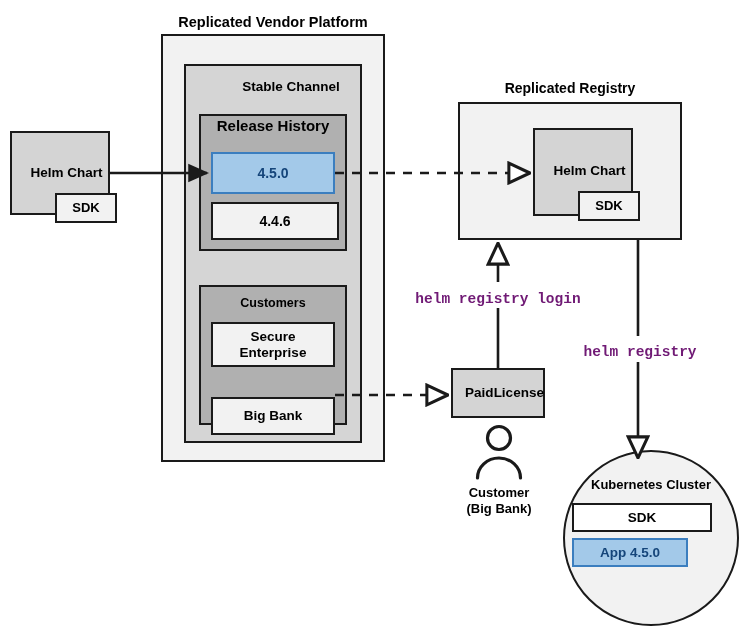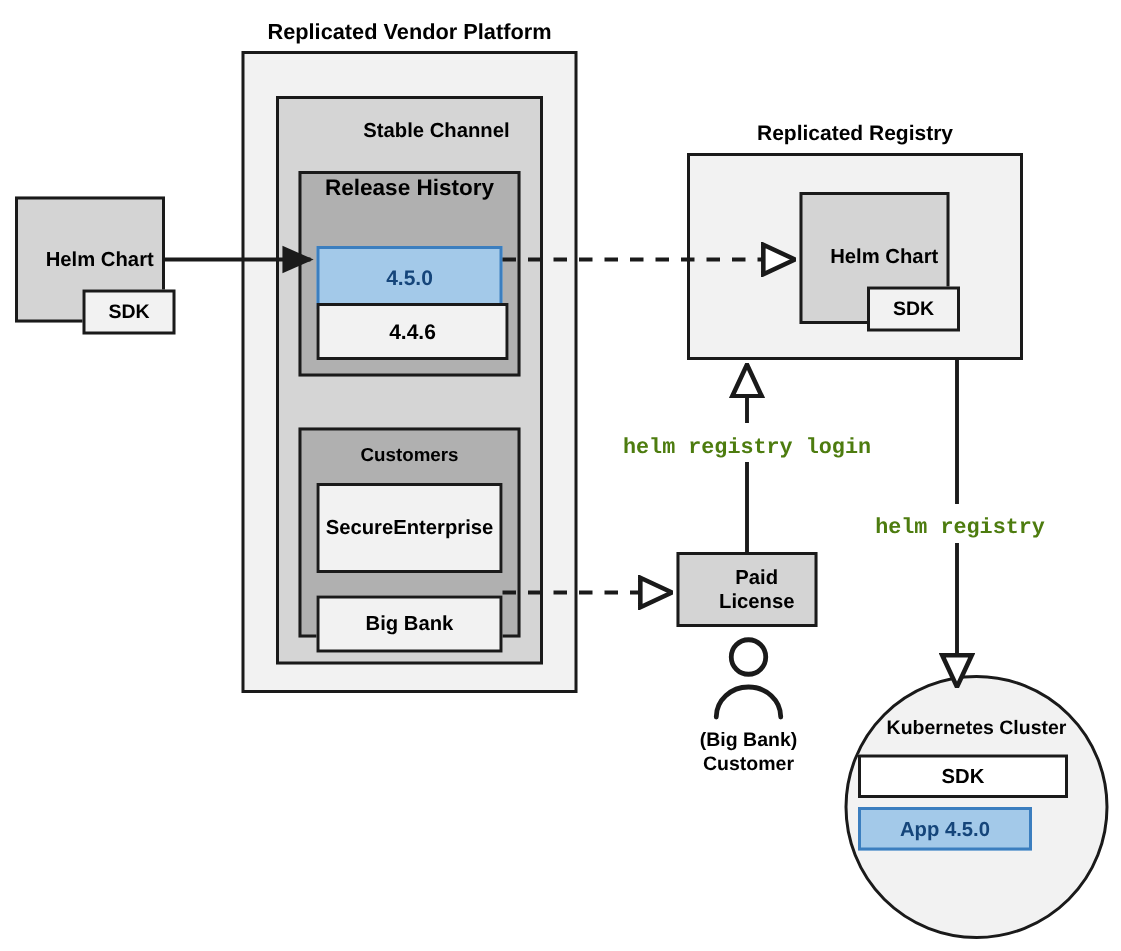--- a/index.html
+++ b/index.html
@@ -44,21 +44,21 @@
     position: absolute;
     font-weight: bold;
     color: #000000;
     text-align: center;
     white-space: nowrap;
   }
   .cmd {
     position: absolute;
     font-family: "Liberation Mono", "DejaVu Sans Mono", monospace;
     font-weight: bold;
-    color: #4d7c0f;
+    color: #701a75;
     white-space: nowrap;
     text-align: center;
   }
   
   .fill-white   { background: #ffffff; }
   .fill-offw    { background: #f2f2f2; }
   .fill-light   { background: #d5d5d5; }
   .fill-mid     { background: #b0b0b0; }
   .fill-chart   { background: #d4d4d4; padding-left: 13px; }
   .fill-blue    { background: #a3c9e9; border-color: #3b7ebf; color: #15457a; }
@@ -100,56 +100,56 @@
   <div class="grp brd fill-offw" style="left:161px; top:34px; width:224px; height:428px;"></div>
 
   <div class="grp brd fill-light" style="left:184px; top:64px; width:178px; height:379px;">
     <div class="grp-label" style="top:13px; font-size:13.5px;padding-left:36px;">Stable Channel</div>
   </div>
 
   <div class="grp brd fill-mid" style="left:199px; top:114px; width:148px; height:137px;">
     <div class="grp-label" style="top:1px; font-size:15px;">Release History</div>
   </div>
 
-  <div class="node brd fill-blue" style="left:211px; top:164px; width:124px; height:42px; font-size:14px;">4.5.0</div>
+  <div class="node brd fill-blue" style="left:211px; top:152px; width:124px; height:42px; font-size:14px;">4.5.0</div>
 
   <div class="node brd fill-offw" style="left:211px; top:202px; width:128px; height:38px; font-size:14px;">4.4.6</div>
 
   <div class="grp brd fill-mid" style="left:199px; top:285px; width:148px; height:140px;">
     <div class="grp-label" style="top:9px; font-size:12.5px;">Customers</div>
   </div>
 
-  <div class="node brd fill-offw" style="left:211px; top:322px; width:124px; height:60px; font-size:13.5px; flex-direction:row;">
+  <div class="node brd fill-offw" style="left:211px; top:322px; width:124px; height:45px; font-size:13.5px; flex-direction:column;">
     <span>Secure</span>
     <span>Enterprise</span>
   </div>
 
   <div class="node brd fill-offw" style="left:211px; top:397px; width:124px; height:38px; font-size:13.5px;">Big Bank</div>
 
   <div class="node brd fill-chart" style="left:10px; top:131px; width:100px; height:84px; font-size:13.5px; align-items:flex-start; padding-top:32px;">Helm Chart</div>
   <div class="node brd fill-offw" style="left:55px; top:193px; width:62px; height:30px; font-size:13px; z-index:3;">SDK</div>
 
   <div class="grp brd fill-offw" style="left:458px; top:102px; width:224px; height:138px;"></div>
 
   <div class="node brd fill-chart" style="left:533px; top:128px; width:100px; height:88px; font-size:13.5px; align-items:flex-start; padding-top:33px;">Helm Chart</div>
   <div class="node brd fill-offw" style="left:578px; top:191px; width:62px; height:30px; font-size:13px; z-index:3;">SDK</div>
 
-  <div class="node brd fill-chart" style="left:451px; top:368px; width:94px; height:50px; font-size:13.5px; flex-direction:column;">
+  <div class="node brd fill-chart" style="left:451px; top:368px; width:94px; height:50px; font-size:13.5px; flex-direction:row;">
     <span>Paid</span>
     <span>License</span>
   </div>
 
   <svg class="person" style="left:473px; top:424px;" width="52" height="56" viewBox="0 0 52 56">
     <circle cx="26" cy="14" r="11.5" fill="#ffffff" stroke="#1a1a1a" stroke-width="3.2"></circle>
     <path d="M4.5 54 a21.5 20 0 0 1 43 0" fill="#ffffff" stroke="#1a1a1a" stroke-width="3.2" stroke-linecap="round"></path>
   </svg>
 
   <div class="label-title" style="left:419px; top:485px; width:160px; font-size:13px; line-height:1.25;">
+    <div>Customer</div>
     <div>(Big Bank)</div>
-    <div>Customer</div>
   </div>
 
   <div class="circle-node" style="left:563px; top:450px; width:176px; height:176px;"></div>
 
   <div class="label-title" style="left:563px; top:477px; width:176px; font-size:13px;">Kubernetes Cluster</div>
 
   <div class="node brd fill-white" style="left:572px; top:503px; width:140px; height:29px; font-size:13.5px;">SDK</div>
 
   <div class="node brd fill-blue" style="left:572px; top:538px; width:116px; height:29px; font-size:13.5px;">App 4.5.0</div>
 

